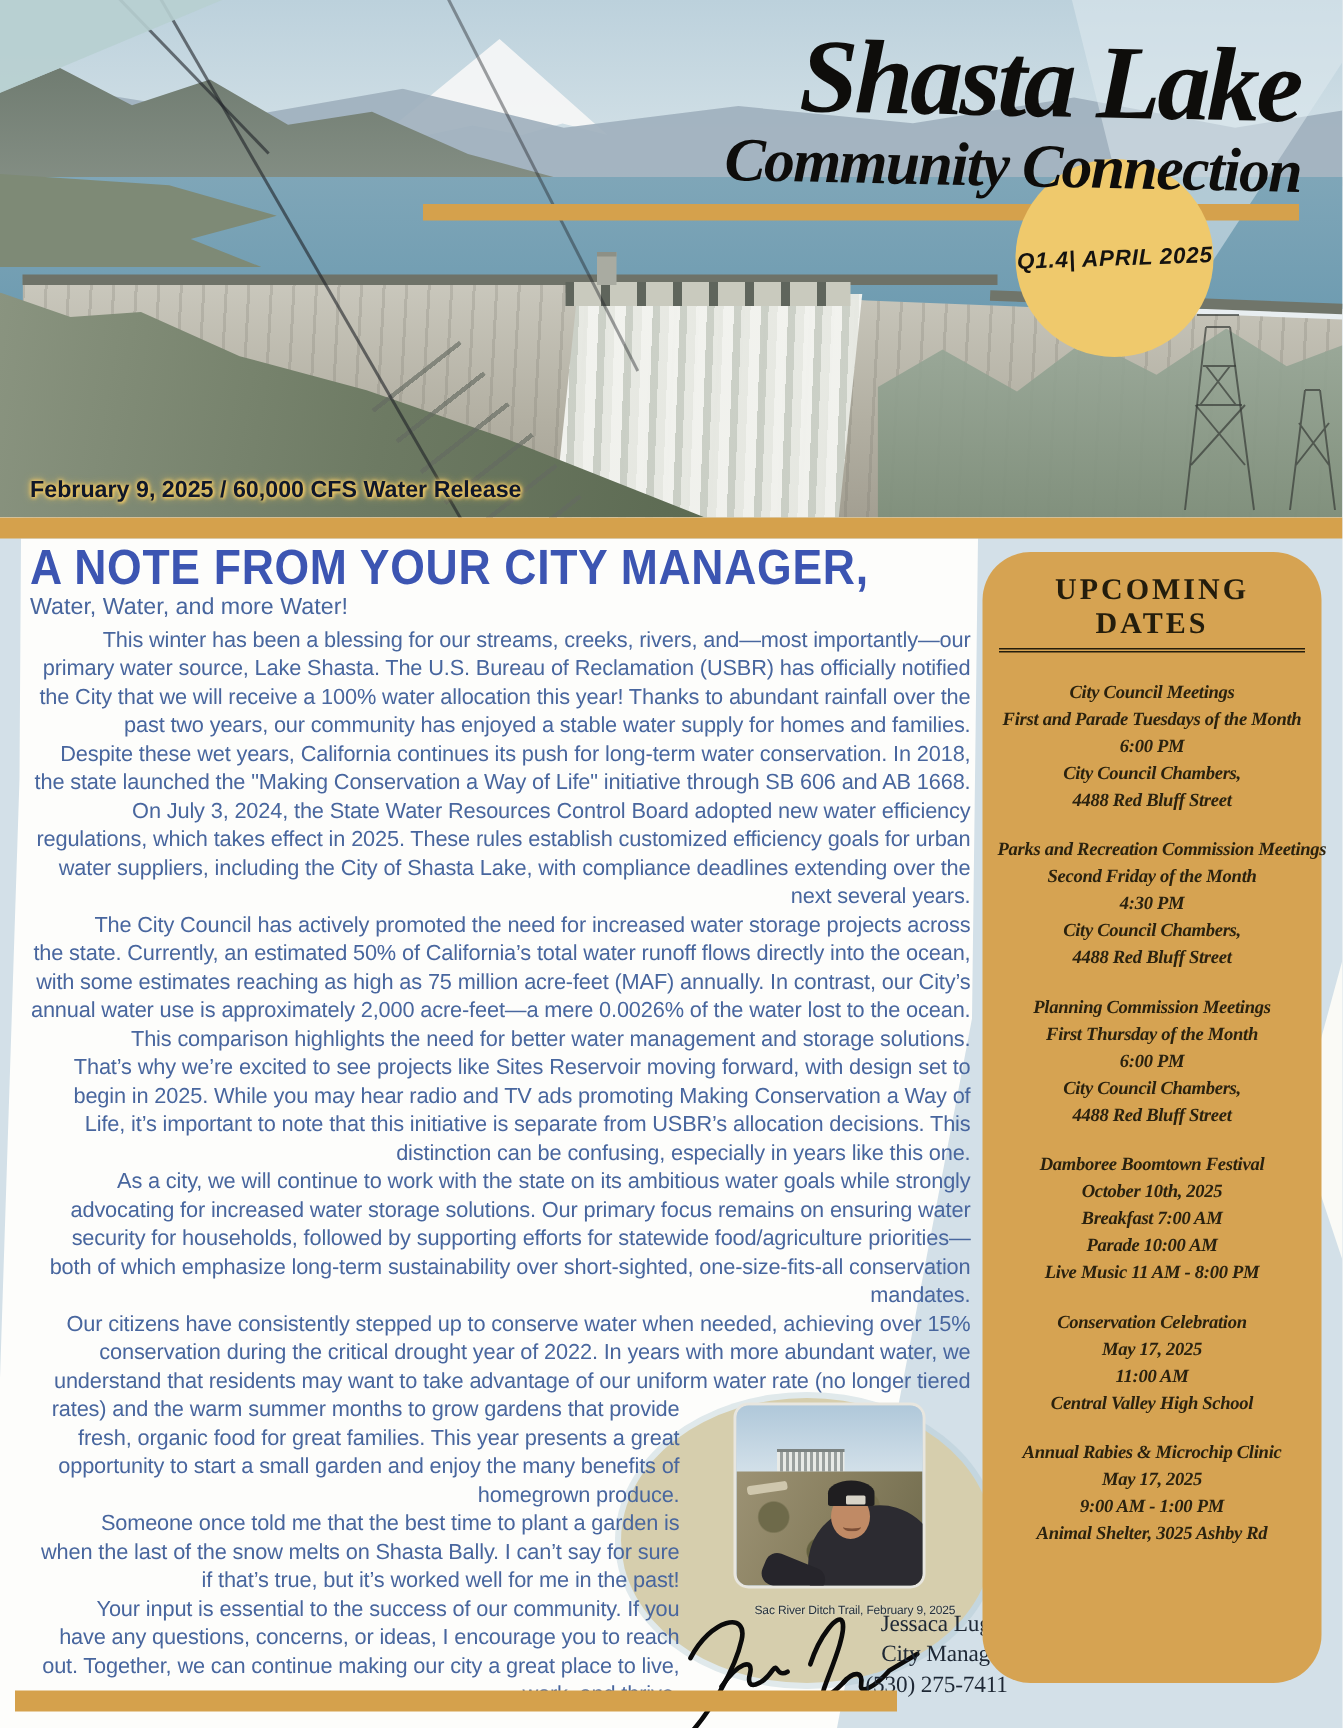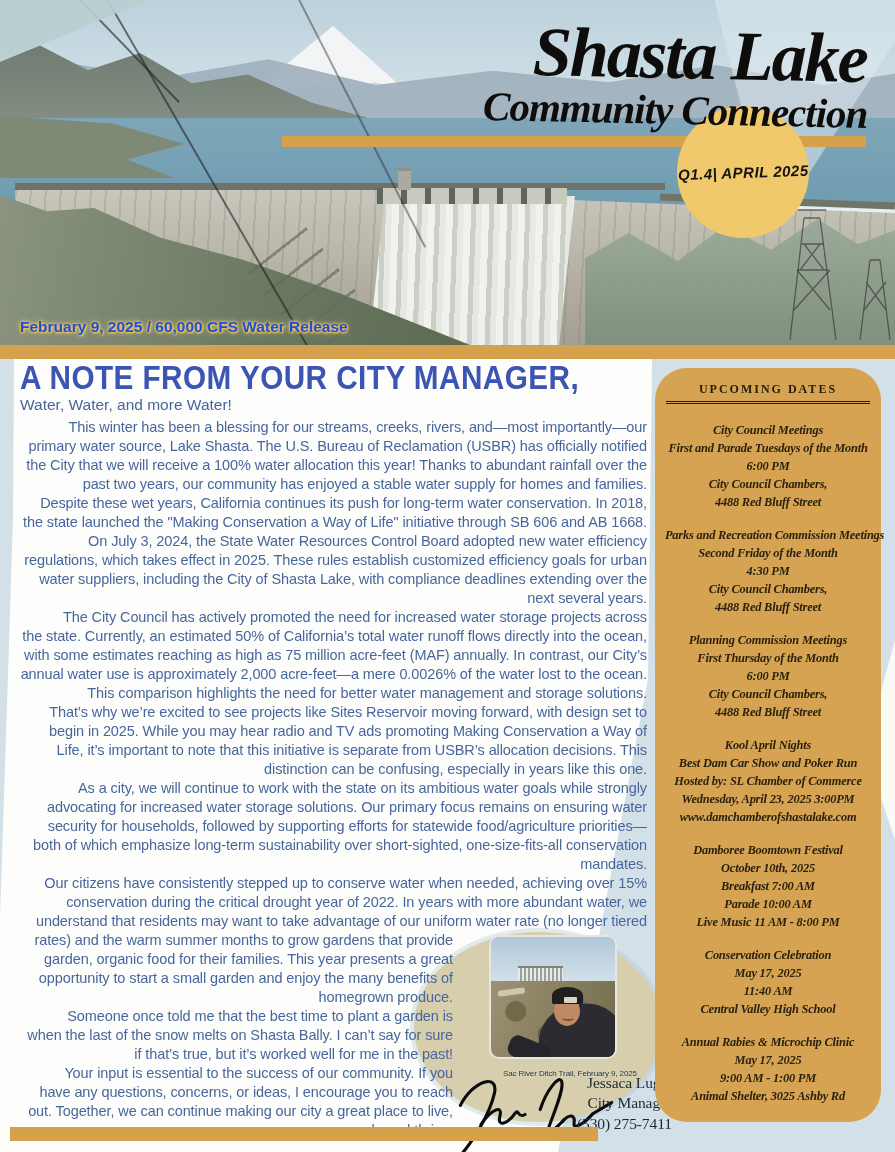--- a/index.html
+++ b/index.html
@@ -53,21 +53,21 @@
   .issue-badge { left:677px; top:106px; width:132px; height:132px; border-radius:50%;
     background:#efc96c; display:flex; align-items:center; justify-content:center; }
   .issue-badge span { font-style:italic; font-weight:700; font-size:15px; letter-spacing:.5px;
     color:#151310; transform:rotate(-2deg); }
   .title1 { position:absolute; right:28px; top:24px; font-family:"Liberation Serif",serif;
     font-style:italic; font-weight:700; font-size:70px; line-height:1; color:#0e0d0b;
     white-space:nowrap; letter-spacing:-2px; transform:rotate(1.2deg); transform-origin:right; }
   .title2 { position:absolute; right:28px; top:94px; font-family:"Liberation Serif",serif;
     font-style:italic; font-weight:700; font-size:41px; line-height:1; color:#0e0d0b;
     white-space:nowrap; letter-spacing:-1px; transform:rotate(1.2deg); transform-origin:right; }
-  .photo-caption { left:20px; top:318px; font-weight:800; font-size:15.5px; color:#1d4ed8;
+  .photo-caption { left:20px; top:318px; font-weight:800; font-size:15.5px; color:#0f172a;
     text-shadow:0 0 3px #eac566, 0 0 3px #eac566, 0 0 6px #eac566, 1px 1px 2px #eac566; }
 
   .gold-divider { position:absolute; left:0; top:345px; width:895px; height:14px; background:#d5a14c; }
 
   
   .white-col { position:absolute; z-index:0; left:0; top:359px; width:895px; height:793px; background:#fdfdfb;
     clip-path:polygon(14px 0, 652px 0, 648px 320px, 558px 793px, 0 793px, 0 560px, 13px 160px); }
   .white-wedge { position:absolute; z-index:1; right:0; top:640px; width:30px; height:200px; background:#fafaf6;
     clip-path:polygon(100% 0, 100% 100%, 0 55%); }
   .beige-circle { position:absolute; z-index:1; left:414px; top:932px; width:248px; height:190px;
@@ -105,21 +105,21 @@
   .inset-caption { position:absolute; left:24px; top:131px; width:140px; font-size:8px; white-space:nowrap;
     color:#24313e; text-shadow:0 0 2px #e8e4d2; }
   .sig-area { position:absolute; left:0; top:126px; width:192px; height:92px; }
   .signature { position:absolute; left:-12px; top:8px; }
   .sig-block { position:absolute; left:98px; top:14px; font-family:"Liberation Serif",serif;
     font-size:15.5px; line-height:1.32; color:#1e2835; white-space:nowrap; }
 
   
   .sidebar { position:absolute; z-index:2; left:655px; top:368px; width:226px; height:754px;
     background:#d6a352; border-radius:32px; padding:14px 10px 8px; }
-  .sb-title { font-family:"Liberation Serif",serif; font-weight:700; font-size:12px;
+  .sb-title { font-family:"Liberation Serif",serif; font-weight:700; font-size:20px;
     letter-spacing:2px; text-align:center; color:#241d0c; }
   .sb-rule { width:204px; margin:4px auto 17px; border-bottom:3px double #241d0c; }
   .event { margin-bottom:15px; }
   .event div { font-family:"Liberation Serif",serif; font-style:italic; font-weight:600;
     font-size:12.4px; line-height:18px; letter-spacing:-.2px; color:#2b220e;
     text-align:center; white-space:nowrap; }
 
   .bottom-bar { position:absolute; z-index:3; left:10px; top:1127px; width:588px; height:14px; background:#d5a14c; }
 </style>
 </head>
@@ -202,21 +202,21 @@
             <path d="M96 44 C 104 24, 118 10, 120 16 C 123 24, 108 52, 104 62 C 100 72, 112 64, 120 56"></path>
             <path d="M118 58 C 126 50, 132 52, 130 60 C 128 68, 140 62, 150 52 L 170 42"></path>
           </g>
         </svg>
         <span class="sig-block">
           <span>Jessaca Lugo,</span>
           <span>City Manager</span>
           <span>(530) 275-7411</span>
         </span>
       </span>
-    </span><span>rates) and the warm summer months to grow gardens that provide garden, organic food for their families. This year presents a great opportunity to start a small garden and enjoy the many benefits of homegrown produce.</span></p>
+    </span><span>rates) and the warm summer months to grow gardens that provide fresh, organic food for great families. This year presents a great opportunity to start a small garden and enjoy the many benefits of homegrown produce.</span></p>
 
   <div id="paras-bottom">
       <p class="body-p">Someone once told me that the best time to plant a garden is when the last of the snow melts on Shasta Bally. I can’t say for sure if that’s true, but it’s worked well for me in the past!</p>
       <p class="body-p">Your input is essential to the success of our community. If you have any questions, concerns, or ideas, I encourage you to reach out. Together, we can continue making our city a great place to live, work, and thrive.</p>
     </div>
 </div>
 
 <div class="sidebar">
   <div class="sb-title">UPCOMING DATES</div>
   <div class="sb-rule"></div>
@@ -236,37 +236,30 @@
         <div>4488 Red Bluff Street</div>
       </div>
       <div class="event">
         <div>Planning Commission Meetings</div>
         <div>First Thursday of the Month</div>
         <div>6:00 PM</div>
         <div>City Council Chambers,</div>
         <div>4488 Red Bluff Street</div>
       </div>
       <div class="event">
-        <div>Kool April Nights</div>
-        <div>Best Dam Car Show and Poker Run</div>
-        <div>Hosted by: SL Chamber of Commerce</div>
-        <div>Wednesday, April 23, 2025 3:00PM</div>
-        <div>www.damchamberofshastalake.com</div>
-      </div>
-      <div class="event">
         <div>Damboree Boomtown Festival</div>
         <div>October 10th, 2025</div>
         <div>Breakfast 7:00 AM</div>
         <div>Parade 10:00 AM</div>
         <div>Live Music 11 AM - 8:00 PM</div>
       </div>
       <div class="event">
         <div>Conservation Celebration</div>
         <div>May 17, 2025</div>
-        <div>11:40 AM</div>
+        <div>11:00 AM</div>
         <div>Central Valley High School</div>
       </div>
       <div class="event">
         <div>Annual Rabies &amp; Microchip Clinic</div>
         <div>May 17, 2025</div>
         <div>9:00 AM - 1:00 PM</div>
         <div>Animal Shelter, 3025 Ashby Rd</div>
       </div>
     </div>
 </div>

